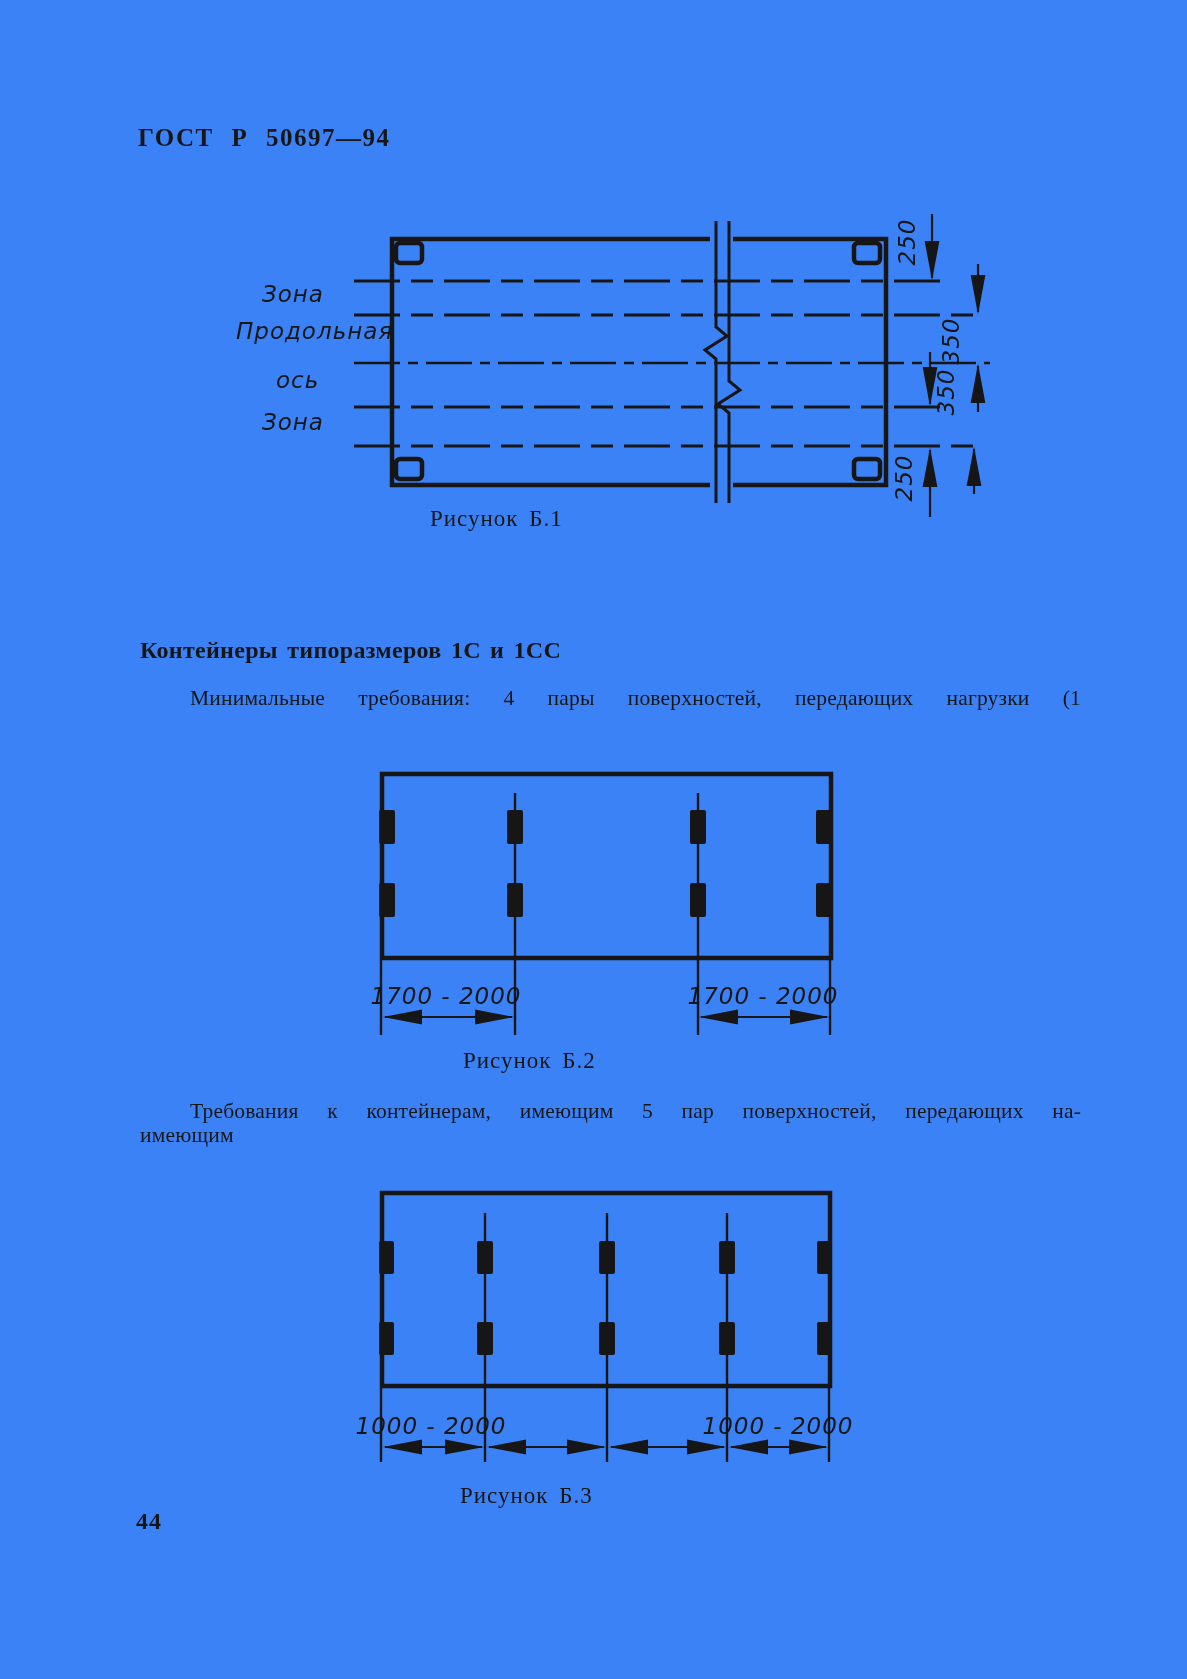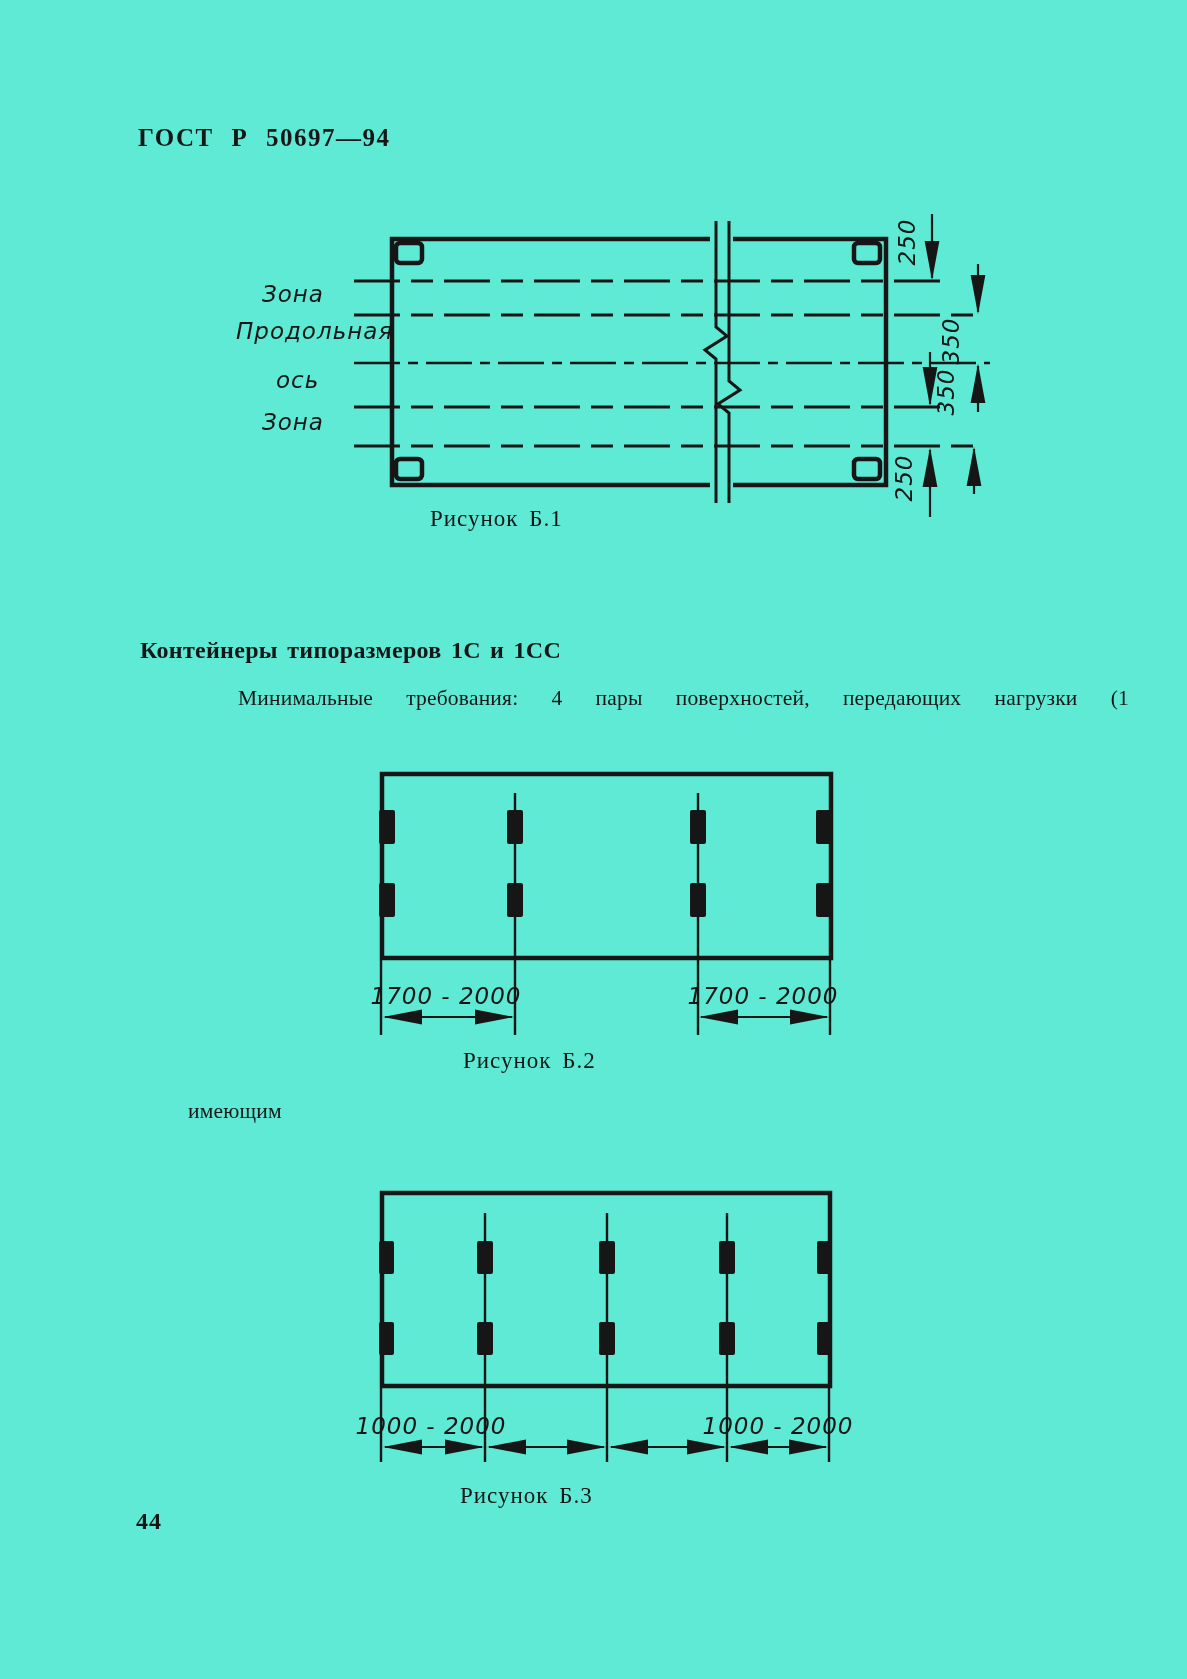--- a/index.html
+++ b/index.html
@@ -1,20 +1,20 @@
 <!DOCTYPE html>
 <html><head>
 <meta charset="utf-8">
 <style>
   html,body{margin:0;padding:0;background:#e8e8e4;}
   .page{
     position:relative;
     width:1187px;height:1679px;
     margin:0 auto;
-    background:#5eead4;
+    background:#3b82f6;
     color:#161616;
     font-family:"Liberation Serif", serif;
     overflow:hidden;
   }
   .abs{position:absolute;}
   .doc-header{
     left:138px;top:124px;
     font-size:25px;font-weight:bold;
     letter-spacing:1.5px;word-spacing:10px;
   }
@@ -23,21 +23,20 @@
   }
   .section-heading{
     left:140px;top:637px;width:940px;
     font-size:24px;font-weight:bold;
     letter-spacing:0.3px;word-spacing:3px;
   }
   .para{
     left:140px;width:941px;
     font-size:21.5px;line-height:23.5px;
     letter-spacing:0.2px;
-    margin-left:48px;
   }
   .para .jline{text-align:justify;text-align-last:justify;}
   .para .indent{text-indent:50px;}
   .page-number{
     left:136px;top:1508px;
     font-size:24px;font-weight:bold;letter-spacing:1px;
   }
   svg{display:block;}
   svg text{
     font-family:"DejaVu Sans", sans-serif;
@@ -137,20 +136,21 @@
       <line x1="764" y1="1017" x2="827" y2="1017" stroke="#161616" stroke-width="2.2" marker-end="url(#m2)"></line>
 
       <text class="dim-num" text-anchor="middle" x="446" y="1004">1700 - 2000</text>
       <text class="dim-num" text-anchor="middle" x="763" y="1004">1700 - 2000</text>
     </svg>
   </div>
 
   <div class="abs fig-caption" style="left:463px;top:1048px;width:300px;">Рисунок Б.2</div>
 
   <div class="abs para" style="top:1100px;">
+    <div class="jline indent">Требования к контейнерам, имеющим 5 пар поверхностей, передающих на-</div>
     <div>имеющим</div>
   </div>
 
   <div class="abs" style="left:340px;top:1180px;">
     <svg width="560" height="335" viewBox="340 1180 560 335">
       <defs>
         <marker id="m3" markerWidth="18" markerHeight="8" refX="17" refY="4" orient="auto">
           <path d="M0,0.6 L18,4 L0,7.4 z" fill="#161616"></path>
         </marker>
       </defs>

